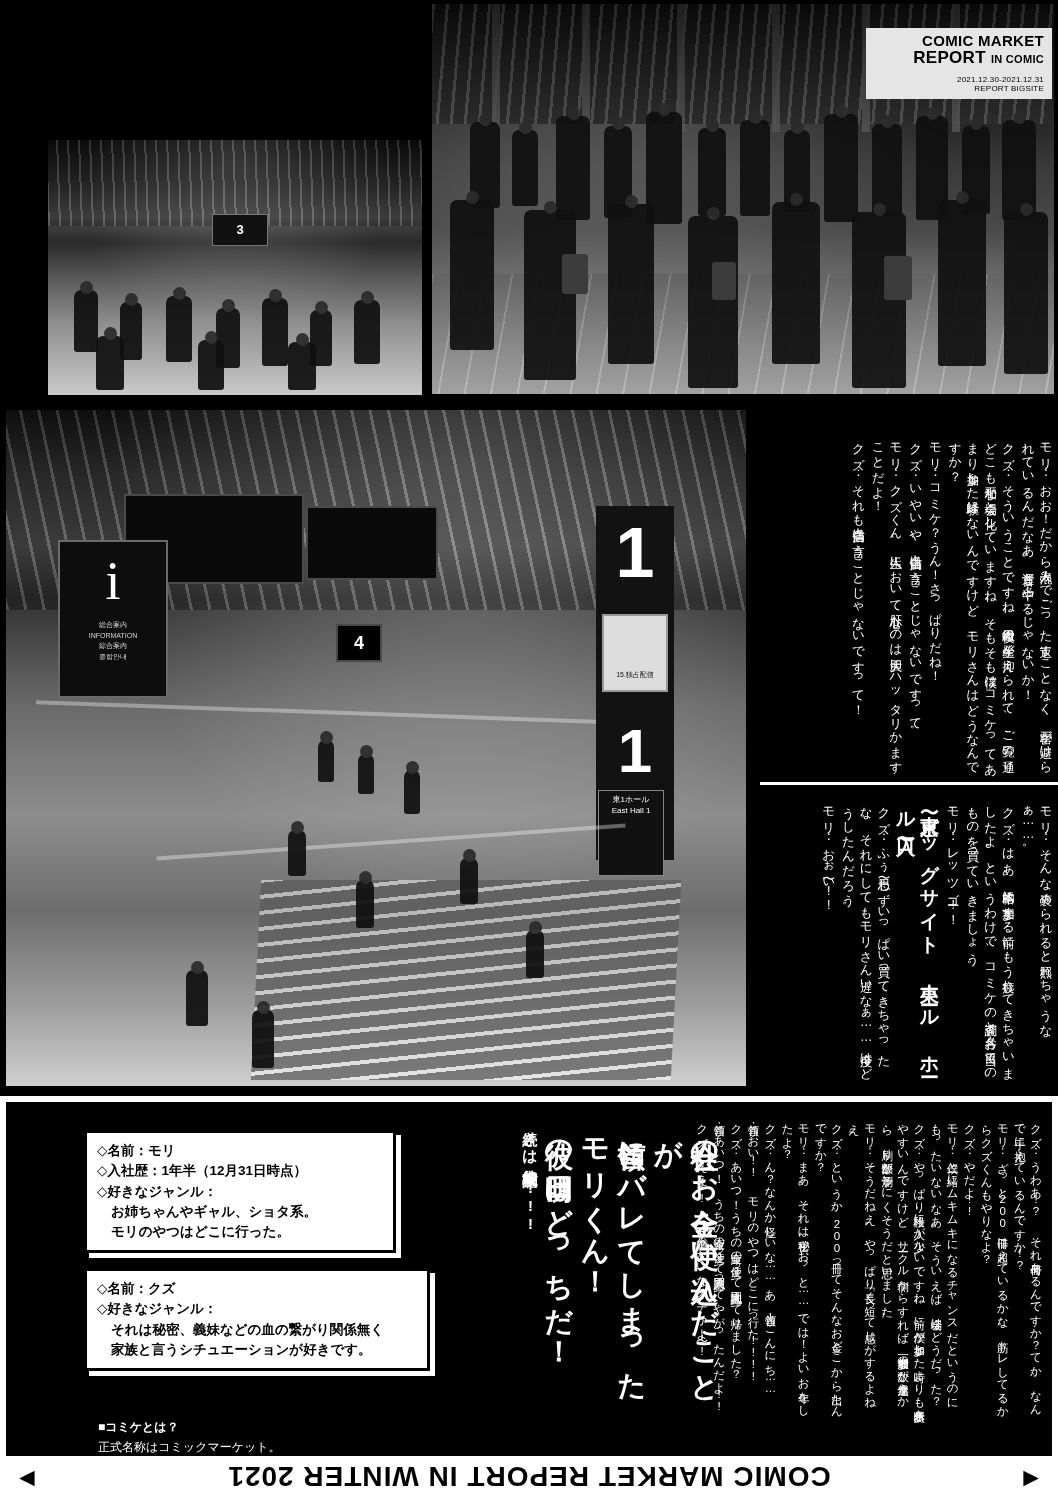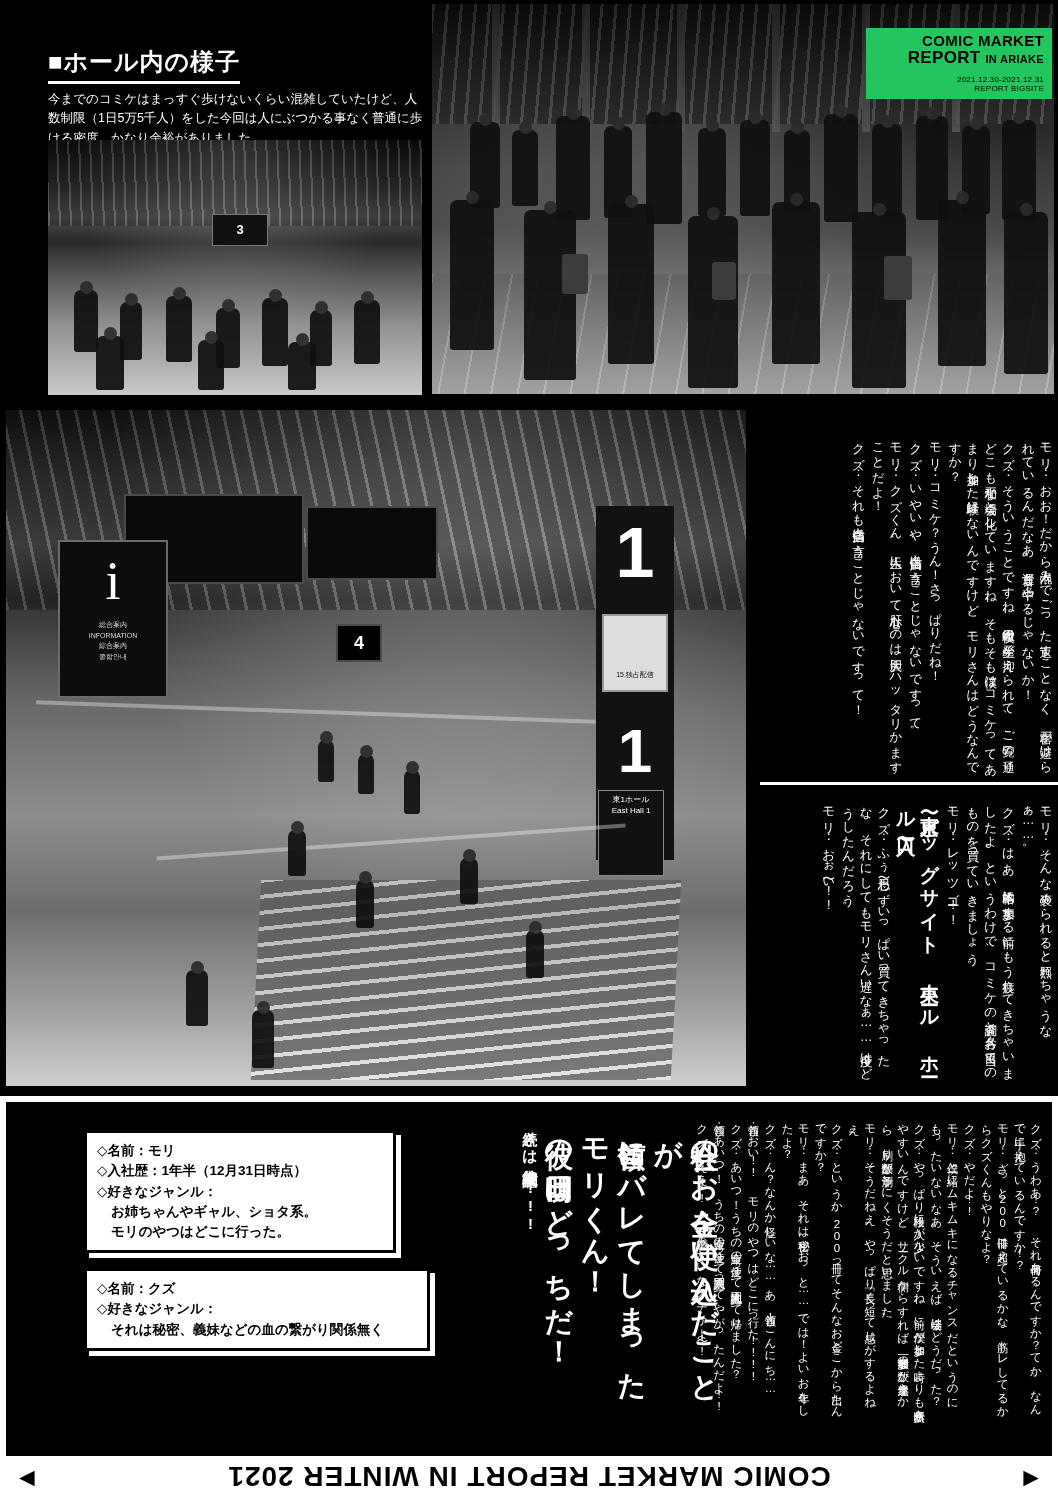--- a/index.html
+++ b/index.html
@@ -40,21 +40,21 @@
      background:repeating-linear-gradient(88deg,rgba(255,255,255,.14) 0 2px,rgba(0,0,0,.2) 2px 11px);}
   .hallsign{position:absolute;left:164px;top:74px;width:54px;height:30px;background:#111;border:1px solid #777;}
   .hallsign span{color:#fff;font-size:13px;display:block;text-align:center;line-height:30px;font-weight:bold;}
 
   .headline-box{position:absolute;left:48px;top:46px;width:380px;}
   .headline{font-size:24px;font-weight:bold;letter-spacing:1px;margin:0 0 6px 0;
      border-bottom:3px solid #fff;padding-bottom:3px;display:inline-block;}
   .lead{font-size:12.5px;line-height:1.55;margin:0;width:376px;}
 
   
-  .badge{position:absolute;right:6px;top:28px;width:170px;background:#22c55e;color:#000;
+  .badge{position:absolute;right:6px;top:28px;width:170px;background:#e5e5e5;color:#000;
      padding:5px 8px 6px 8px;text-align:right;}
   .badge .l1{font-size:15px;font-weight:bold;letter-spacing:.3px;line-height:1.05;}
   .badge .l2{font-size:17px;font-weight:bold;letter-spacing:.3px;line-height:1.05;}
   .badge .l2 em{font-style:normal;font-size:11px;font-weight:bold;}
   .badge .l3{font-size:8px;letter-spacing:.2px;margin-top:8px;}
   .badge .l4{font-size:8px;letter-spacing:.2px;}
 
   
   .mid{position:absolute;left:0;top:404px;width:1058px;height:688px;}
   .photo-big{position:absolute;left:6px;top:6px;width:740px;height:676px;
@@ -148,24 +148,20 @@
       <div class="person" style="left:256px;top:212px;width:50px;height:172px"></div>
       <div class="person" style="left:340px;top:198px;width:48px;height:162px"></div>
       <div class="person" style="left:420px;top:208px;width:54px;height:176px"></div>
       <div class="person" style="left:506px;top:196px;width:48px;height:166px"></div>
       <div class="person" style="left:572px;top:208px;width:44px;height:162px"></div>
       <div class="pbag" style="left:130px;top:250px;width:26px;height:40px"></div>
       <div class="pbag" style="left:452px;top:252px;width:28px;height:44px"></div>
       <div class="pbag" style="left:280px;top:258px;width:24px;height:38px"></div>
     </div>
 
-    <div class="headline-box">
-      <div class="headline">■ホール内の様子</div>
-      <p class="lead">今までのコミケはまっすぐ歩けないくらい混雑していたけど、人数制限（1日5万5千人）をした今回は人にぶつかる事なく普通に歩ける密度。かなり余裕がありました。</p>
-    </div>
 
     <div class="photo photo-hall">
       <div class="truss"></div>
       <div class="hallsign">
         <span>3</span>
       </div>
       <div class="person" style="left:26px;top:150px;width:24px;height:62px"></div>
       <div class="person" style="left:72px;top:162px;width:22px;height:58px"></div>
       <div class="person" style="left:118px;top:156px;width:26px;height:66px"></div>
       <div class="person" style="left:168px;top:168px;width:24px;height:60px"></div>
@@ -173,21 +169,21 @@
       <div class="person" style="left:262px;top:170px;width:22px;height:56px"></div>
       <div class="person" style="left:306px;top:160px;width:26px;height:64px"></div>
       <div class="person" style="left:48px;top:196px;width:28px;height:54px"></div>
       <div class="person" style="left:150px;top:200px;width:26px;height:50px"></div>
       <div class="person" style="left:240px;top:202px;width:28px;height:48px"></div>
     </div>
 
     <div class="badge">
       <div class="l1">COMIC MARKET</div>
       <div class="l2"><span>REPORT</span>
-        <em>IN ARIAKE</em></div>
+        <em>IN COMIC</em></div>
       <div class="l3">2021.12.30-2021.12.31</div>
       <div class="l4">REPORT BIGSITE</div>
     </div>
   </div>
 
   <div class="mid">
 
     <div class="photo photo-big">
       <div class="roof"></div>
 
@@ -270,20 +266,21 @@
         <p>◇入社歴：1年半（12月31日時点）</p>
         <p>◇好きなジャンル：</p>
         <p class="ind">お姉ちゃんやギャル、ショタ系。</p>
         <p class="ind">モリのやつはどこに行った。</p>
       </div>
 
       <div class="profile" style="left:78px;top:166px;width:320px;padding:8px 10px;">
         <p>◇名前：クズ</p>
         <p>◇好きなジャンル：</p>
         <p class="ind">それは秘密、義妹などの血の繋がり関係無く</p>
+        <p class="ind">家族と言うシチュエーションが好きです。</p>
       </div>
 
       <div class="bigtitle">
         <div>会社のお金を使い込んだことが</div>
         <div>首領にバレてしまったモリくん！</div>
         <div>彼の明日はどっちだ！</div>
         <div class="small">続きは編集後記で!!!</div>
       </div>
 
       <div class="dialog-b">
@@ -295,20 +292,25 @@
         <div class="vcol-b">モリ：そうだねえ。やっぱり「長く短って感じがするよねえ。</div>
         <div class="vcol-b">クズ：というか、200冊ってそんなお金どこから出たんですか？</div>
         <div class="vcol-b">モリ：まあ、それは秘密。おっと……では！よいお年をしたよ？</div>
         <div class="vcol-b">クズ：ん？なんか怪しいな……あ、首領！こんにち……</div>
         <div class="vcol-b">首領：おい!!　モリのやつはどこに行った!!!!</div>
         <div class="vcol-b">クズ：あいつ！うちの金庫の金使って同人誌抱えて帰りました？</div>
         <div class="vcol-b">首領：あいつ！　うちの金庫の金使って同人誌買ってやがったんだよ!!</div>
         <div class="vcol-b">クズ：ええ〜!!　こ〇亀みたいなオチかよ〜!!</div>
       </div>
 
+      <div class="note">
+        <div class="hd">■コミケとは？</div>
+        <div>正式名称はコミックマーケット。</div>
+        <div>毎年夏と冬に開催される世界最大の同人誌即売会。</div>
+      </div>
     </div>
 
     <div class="footer">
       <div class="chev">◄</div>
       <div class="txt">COMIC MARKET REPORT IN WINTER 2021</div>
       <div class="chev2">►</div>
     </div>
   </div>
 </div>
 

